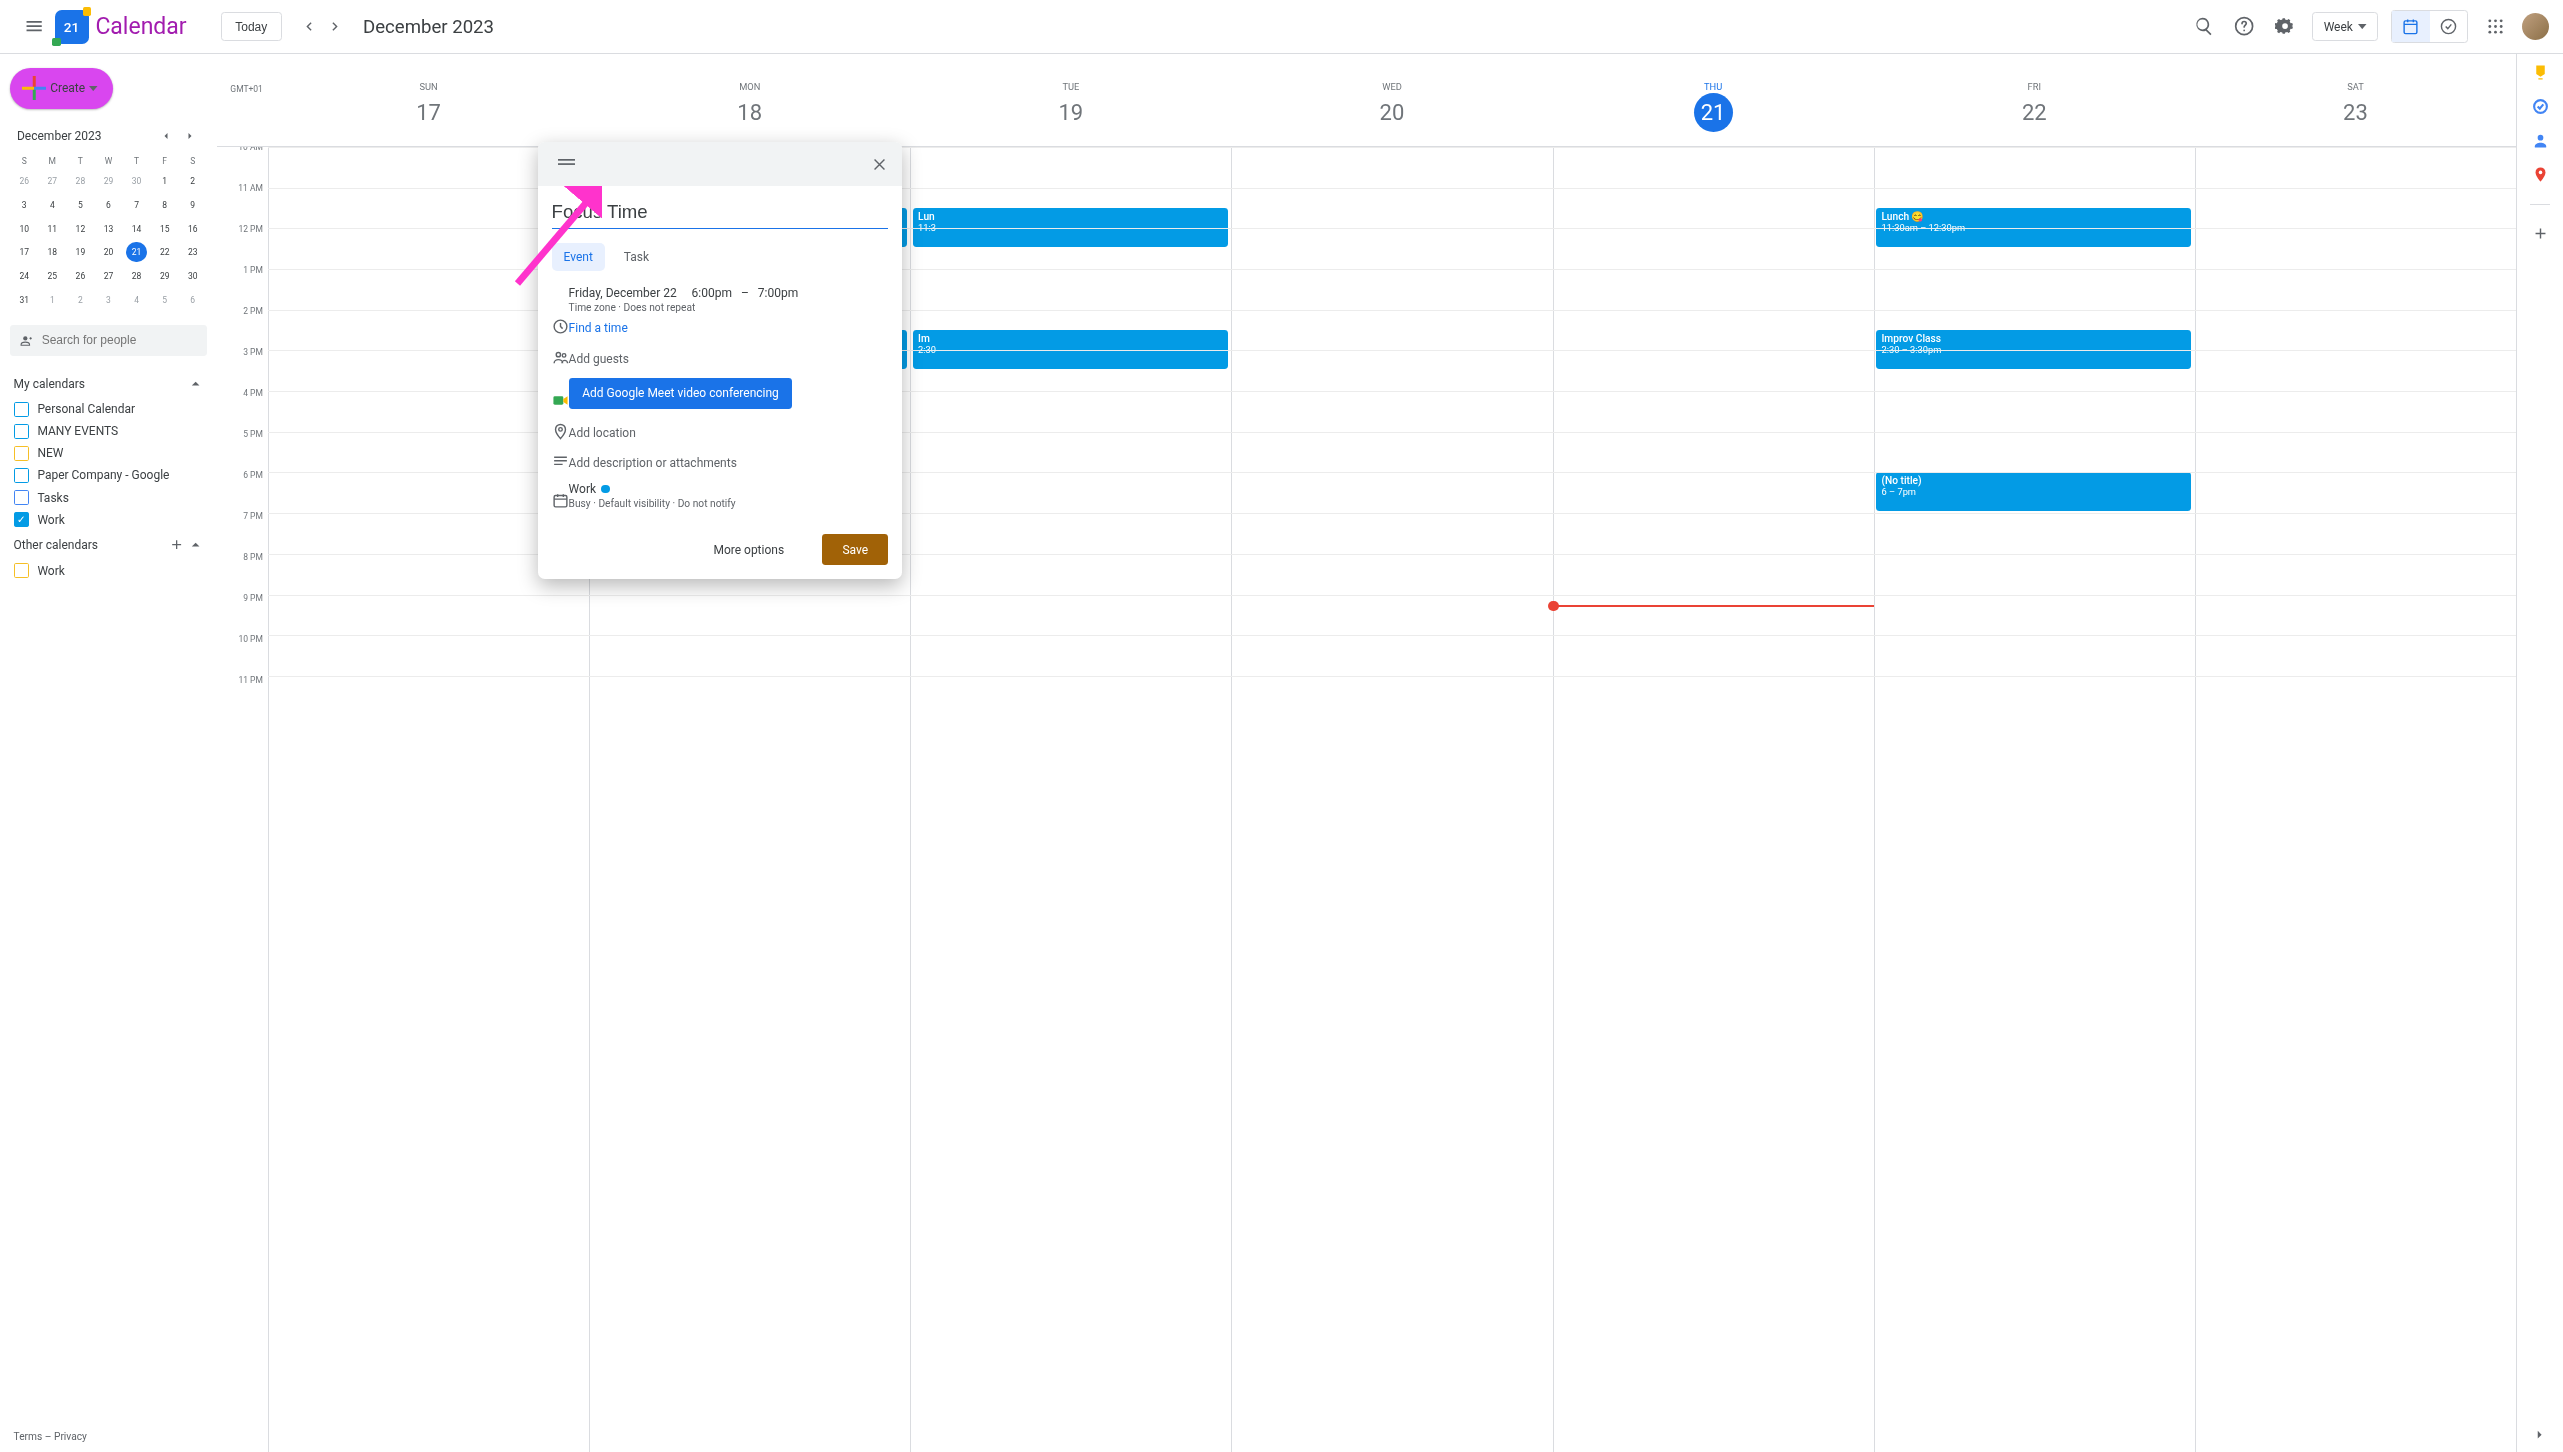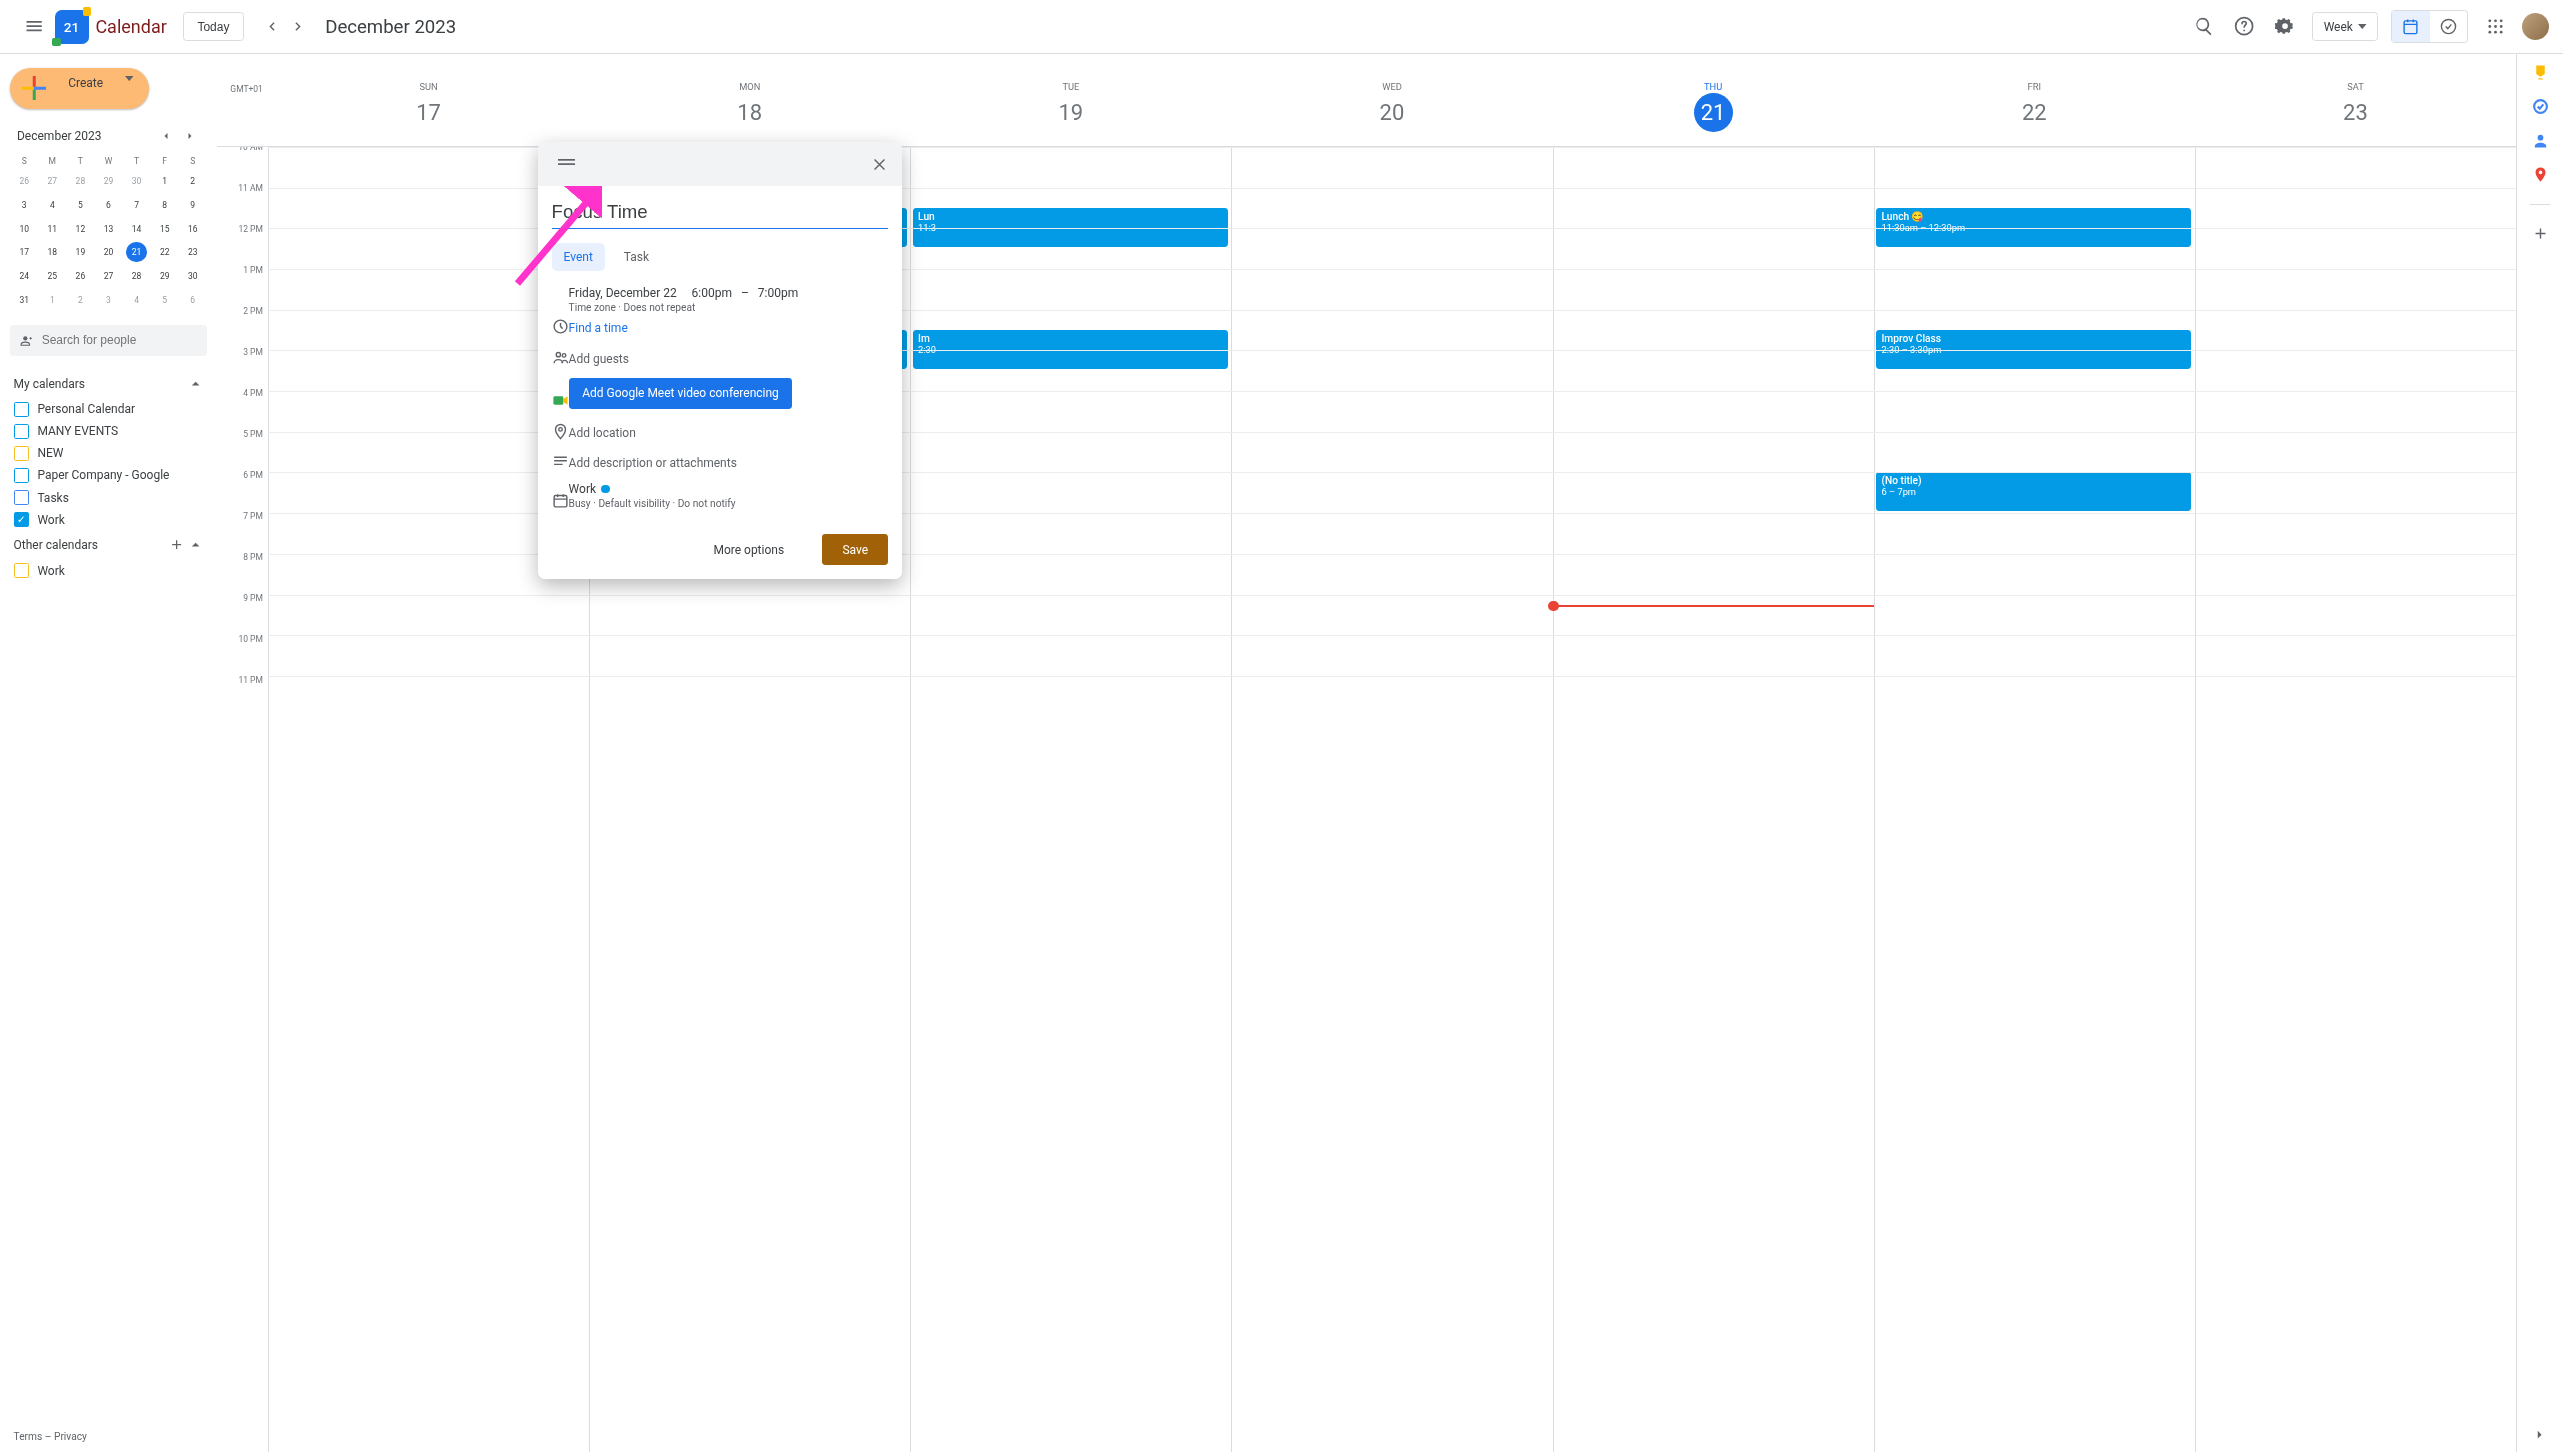--- a/index.html
+++ b/index.html
@@ -4,36 +4,36 @@
 <style>
 * { box-sizing: border-box; margin: 0; padding: 0; }
 body { font-family: 'Google Sans', Roboto, Arial, sans-serif; color: #3c4043; background: #fff; overflow: hidden; }
 
 
 .header { display: flex; align-items: center; height: 54px; padding: 0 13.6px; border-bottom: 0.8px solid #dadce0; }
 .hamburger { width: 41px; height: 41px; display: flex; align-items: center; justify-content: center; cursor: pointer; border-radius: 50%; }
 .logo-box { width: 34px; height: 34px; background: #1a73e8; border-radius: 6.8px; display: flex; align-items: center; justify-content: center; color: #fff; font-weight: 500; font-size: 13.6px; margin-right: 6.8px; position: relative; }
 .logo-box::before { content: ''; position: absolute; top: -2.5px; right: -2.5px; width: 8.5px; height: 8.5px; background: #fbbc04; border-radius: 1.7px; }
 .logo-box::after { content: ''; position: absolute; bottom: -2.5px; left: -2.5px; width: 8.5px; height: 8.5px; background: #34a853; border-radius: 1.7px; }
-.app-name { font-size: 18px; color: #7f1d1d; margin-right: 16px; }
+.app-name { font-size: 23px; color: #a21caf; margin-right: 34px; }
 .today-btn { border: 0.8px solid #dadce0; background: #fff; padding: 6.8px 13.6px; border-radius: 3.4px; font-size: 12px; color: #3c4043; cursor: pointer; margin-right: 13.6px; }
 .nav-arrow { width: 27px; height: 27px; display: flex; align-items: center; justify-content: center; cursor: pointer; border-radius: 50%; color: #5f6368; }
 .current-range { font-size: 18.6px; color: #3c4043; margin-left: 13.6px; }
 .header-spacer { flex: 1; }
 .header-icon { width: 34px; height: 34px; display: flex; align-items: center; justify-content: center; cursor: pointer; border-radius: 50%; color: #5f6368; margin: 0 3.4px; }
 .view-select { border: 0.8px solid #dadce0; padding: 6.8px 10.2px; border-radius: 3.4px; font-size: 12px; cursor: pointer; display: flex; align-items: center; gap: 5.1px; margin: 0 6.8px; }
 .toggle-group { display: flex; border: 0.8px solid #dadce0; border-radius: 3.4px; margin: 0 6.8px; }
 .toggle-btn { padding: 6.8px 10.2px; cursor: pointer; display: flex; align-items: center; }
 .toggle-btn.active { background: #e8f0fe; color: #1a73e8; }
 .avatar { width: 27px; height: 27px; border-radius: 50%; background: linear-gradient(135deg, #c0a080, #8b6f47); margin-left: 6.8px; cursor: pointer; }
 
 
 .body-row { display: flex; height: calc(100vh - 54px); }
 .sidebar { width: 217px; padding: 13.6px 10.2px 0 10.2px; flex-shrink: 0; }
-.create-btn { display: inline-flex; gap: 22px; padding: 8.5px 15.3px 8.5px 12px; border-radius: 24px; box-shadow: 0 0.8px 2.5px rgba(0,0,0,.2), 0 0.8px 1.7px rgba(0,0,0,.12); background: #fdba74; cursor: pointer; margin-bottom: 17px; }
+.create-btn { display: inline-flex; align-items: center; gap: 4px; padding: 8.5px 15.3px 8.5px 12px; border-radius: 24px; box-shadow: 0 0.8px 2.5px rgba(0,0,0,.2), 0 0.8px 1.7px rgba(0,0,0,.12); background: #d946ef; cursor: pointer; margin-bottom: 17px; }
 .create-plus { width: 24px; height: 24px; position: relative; }
 .create-plus::before, .create-plus::after { content:''; position:absolute; background:#34a853; }
 .create-plus::before { width: 2.5px; height: 100%; left: 50%; transform: translateX(-50%); background: linear-gradient(#ea4335 0 50%, #34a853 50% 100%); }
 .create-plus::after { width: 100%; height: 2.5px; top: 50%; transform: translateY(-50%); background: linear-gradient(90deg, #fbbc04 0 50%, #4285f4 50% 100%); }
 .create-label { font-size: 12px; color: #3c4043; }
 
 .mini-header { display: flex; align-items: center; justify-content: space-between; padding: 0 6.8px; margin-bottom: 6.8px; }
 .mini-title { font-size: 12px; color: #3c4043; }
 .mini-navs { display: flex; gap: 3.4px; }
 .mini-nav { width: 20.3px; height: 20.3px; display: flex; align-items: center; justify-content: center; cursor: pointer; color: #5f6368; }

